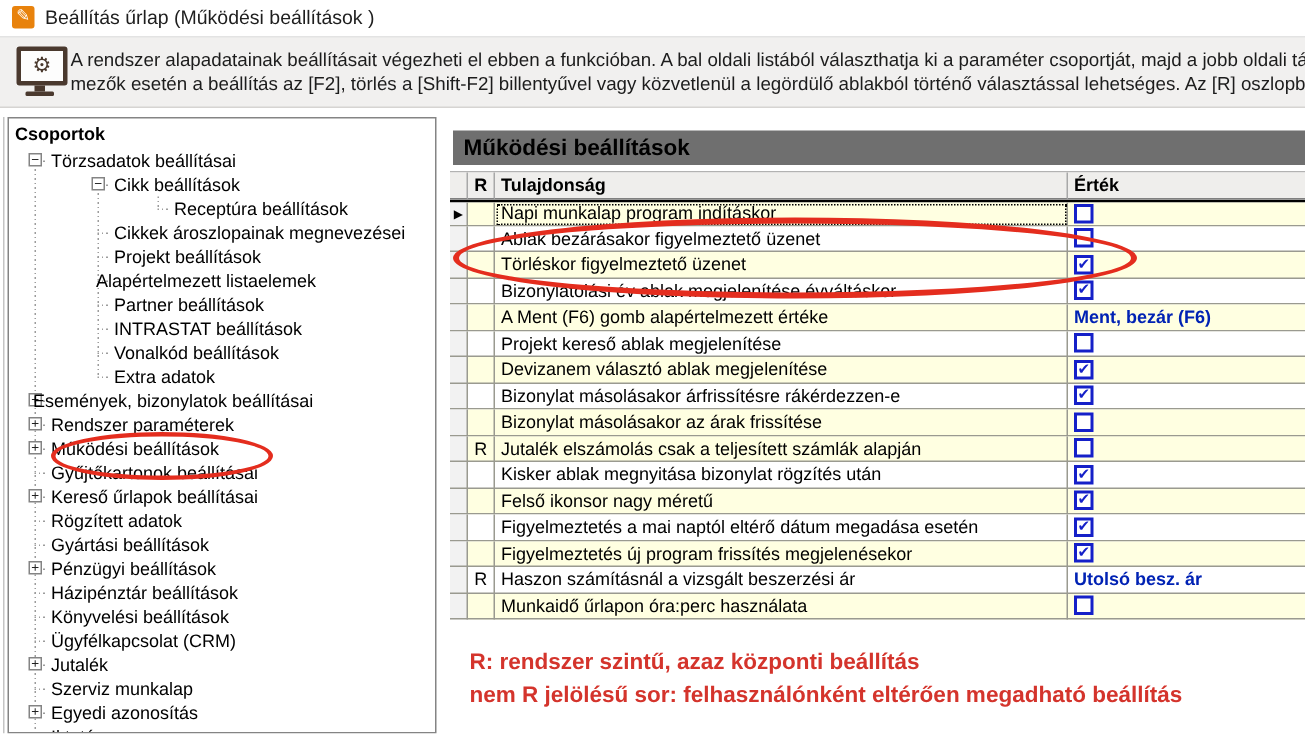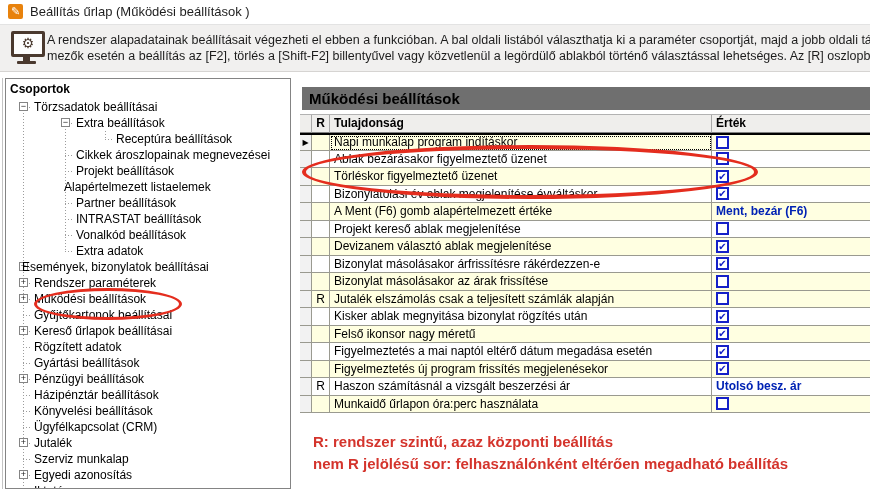--- a/index.html
+++ b/index.html
@@ -100,21 +100,21 @@
   <div class="spine spine3"></div>
   <div class="titems">
       <div class="titem">
         <span class="conn" style="left: 17px; width: 8px;"></span>
         <span class="ebox" style="left: 13px;">−</span>
         <span class="tlabel" style="left: 28px;">Törzsadatok beállításai</span>
       </div>
       <div class="titem">
         <span class="conn" style="left: 59px; width: 8px;"></span>
         <span class="ebox" style="left: 55px;">−</span>
-        <span class="tlabel" style="left: 70px;">Extra beállítások</span>
+        <span class="tlabel" style="left: 70px;">Cikk beállítások</span>
       </div>
       <div class="titem">
         <span class="conn" style="left: 99px; width: 8px;"></span>
         <span class="tlabel" style="left: 110px;">Receptúra beállítások</span>
       </div>
       <div class="titem">
         <span class="conn" style="left: 59px; width: 8px;"></span>
         <span class="tlabel" style="left: 70px;">Cikkek ároszlopainak megnevezései</span>
       </div>
       <div class="titem">

